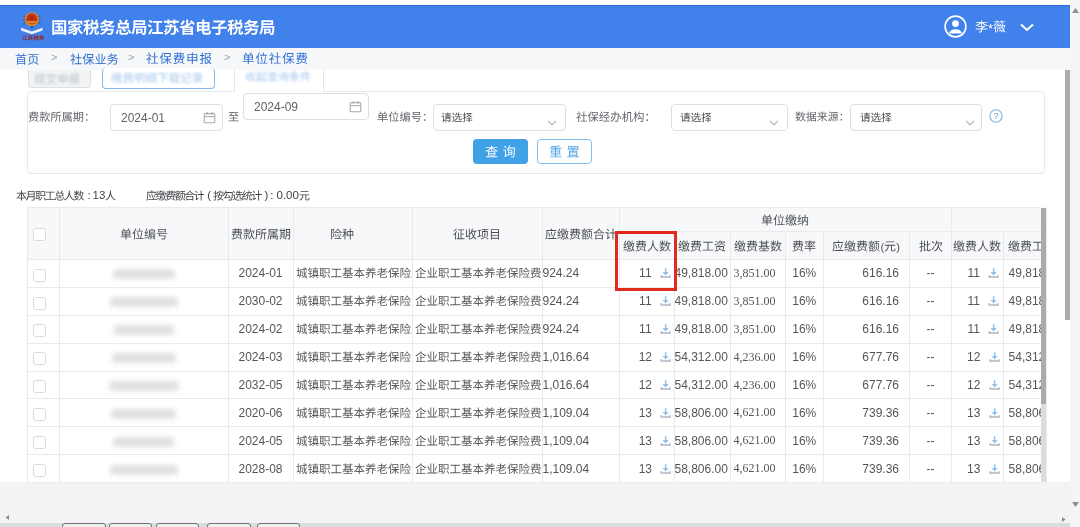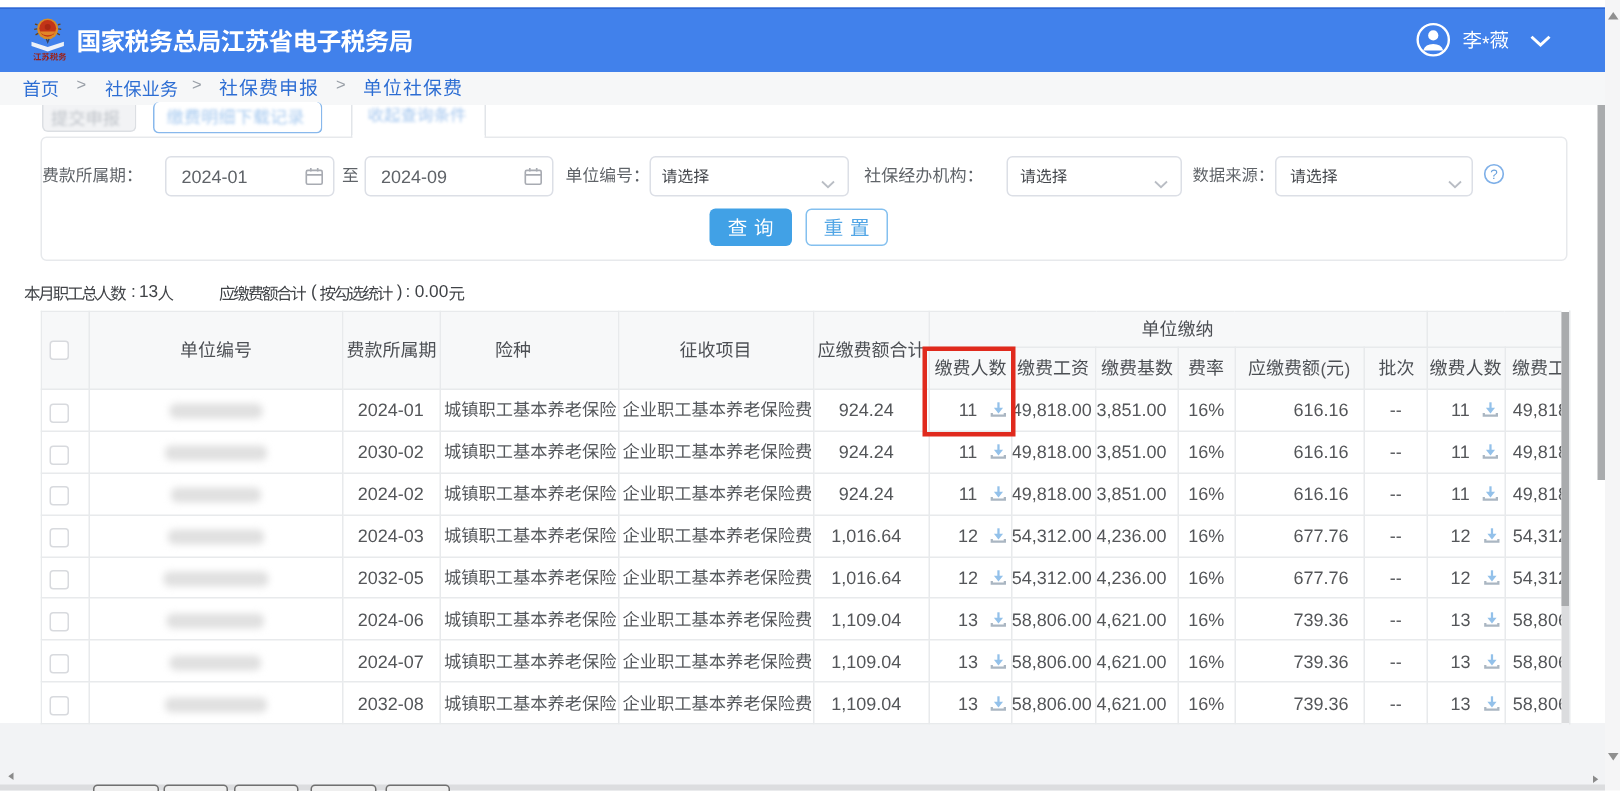--- a/index.html
+++ b/index.html
@@ -32,23 +32,23 @@
 #tbl { border-collapse:collapse; table-layout:fixed; width:1032.5px; }
 #tbl th, #tbl td { border:1px solid #e8eaec; overflow:hidden; white-space:nowrap; }
 #tbl th { background:#f7f8f9; font-weight:normal; text-align:center; padding:0; }
 #tbl tr.h1 th { height:24px; }
 #tbl tr.h2 th { height:28px; }
 #tbl td { height:27.9px; font-size:12px; color:#545659; background:#fff; padding:0; }
 .hp { font-size:11.5px; color:#54565a; }
 .c-cb, .c-ct, .c-ct2, .c-per { text-align:center; }
 .c-n2 { text-align:center; padding-left:12px !important; }
 .c-n1 { text-align:center; padding-left:17px !important; }
-.c-r6 { text-align:center; padding-right:6px !important; }
+.c-r6 { text-align:left; padding-right:6px !important; }
 .c-r3 { text-align:right; padding-right:3px !important; }
-.c-r7 { text-align:left; padding-right:7px !important; }
+.c-r7 { text-align:center; padding-right:7px !important;font-family:Liberation Serif, serif; }
 .c-r10 { text-align:right; padding-right:10px !important; }
 .c-xz, .c-xm { text-align:left; padding-left:2px !important; }
 .c-last { text-align:left; padding-left:5px !important; }
 .c-dw { text-align:center; }
 .blob { display:inline-block; height:10px; border-radius:4px; background:#e0e0e0; filter:blur(2.5px); vertical-align:middle; }
 .cb { display:inline-block; width:13px; height:13px; border:1px solid #d8dade; border-radius:2.5px; background:#fff; vertical-align:middle; position:relative; top:1px; }
 .c-n1 svg, .c-n2 svg { vertical-align:-2px; margin-left:5px; }
 .c-cb .cb { left:-4px; }
 
 #redbox { left:614.5px; top:231px; width:62px; height:59.5px; border:3px solid #e02a1d; }
@@ -302,21 +302,21 @@
         <rect x="1.2" y="2.6" width="10.6" height="9.2" rx="1"></rect>
         <line x1="1.2" y1="5.6" x2="11.8" y2="5.6"></line>
         <line x1="4.2" y1="1" x2="4.2" y2="3.4"></line>
         <line x1="8.8" y1="1" x2="8.8" y2="3.4"></line>
       </svg></span></div>
 <div class="abs" style="left:228px;top:111px;">
     <svg class="cj" style="display:block;width:11.2px;height:11.2px;" viewBox="0 0 1000 1000" fill="#5f6368">
       <use href="#r81f3" x="0"></use>
     </svg>
   </div>
-<div class="inp" style="left:243px;top:104px;width:125.5px">2024-09<span class="ric"><svg width="13" height="13" viewBox="0 0 13 13" fill="none" stroke="#a8abb2" stroke-width="1.1">
+<div class="inp" style="left:243px;top:93px;width:125.5px">2024-09<span class="ric"><svg width="13" height="13" viewBox="0 0 13 13" fill="none" stroke="#a8abb2" stroke-width="1.1">
         <rect x="1.2" y="2.6" width="10.6" height="9.2" rx="1"></rect>
         <line x1="1.2" y1="5.6" x2="11.8" y2="5.6"></line>
         <line x1="4.2" y1="1" x2="4.2" y2="3.4"></line>
         <line x1="8.8" y1="1" x2="8.8" y2="3.4"></line>
       </svg></span></div>
 <div class="abs" style="left:377px;top:111px;">
     <svg class="cj" style="display:block;width:56.2px;height:11.25px;" viewBox="0 0 5000 1000" fill="#5f6368">
       <use href="#r5355" x="0"></use>
       <use href="#r4f4d" x="1000"></use>
       <use href="#r7f16" x="2000"></use>
@@ -772,21 +772,21 @@
 <td class="c-n2">12 <svg width="11" height="12" viewBox="0 0 11 12">
               <rect x="4.9" y="1.2" width="1.5" height="4.2" fill="#93c1ea"></rect>
               <path d="M2.6 4.9 L8.7 4.9 L5.65 8.6 Z" fill="#93c1ea"></path>
               <path d="M1.2 8.3 V10 H9.9 V8.3" fill="none" stroke="#aab6c2" stroke-width="1.5"></path>
             </svg></td>
 <td class="c-last">54,312.00</td>
 </tr>
 <tr>
 <td class="c-cb"><span class="cb"></span></td>
 <td class="c-dw"><span class="blob" style="width:65px"></span></td>
-<td class="c-per">2024-06</td>
+<td class="c-per">2020-06</td>
 <td class="c-xz"><svg class="cj" style="width:115.0px;height:11.5px;" viewBox="0 0 10000 1000" fill="#55585c">
               <use href="#r57ce" x="0"></use>
               <use href="#r9547" x="1000"></use>
               <use href="#r804c" x="2000"></use>
               <use href="#r5de5" x="3000"></use>
               <use href="#r57fa" x="4000"></use>
               <use href="#r672c" x="5000"></use>
               <use href="#r517b" x="6000"></use>
               <use href="#r8001" x="7000"></use>
               <use href="#r4fdd" x="8000"></use>
@@ -819,21 +819,21 @@
 <td class="c-n2">13 <svg width="11" height="12" viewBox="0 0 11 12">
               <rect x="4.9" y="1.2" width="1.5" height="4.2" fill="#93c1ea"></rect>
               <path d="M2.6 4.9 L8.7 4.9 L5.65 8.6 Z" fill="#93c1ea"></path>
               <path d="M1.2 8.3 V10 H9.9 V8.3" fill="none" stroke="#aab6c2" stroke-width="1.5"></path>
             </svg></td>
 <td class="c-last">58,806.00</td>
 </tr>
 <tr>
 <td class="c-cb"><span class="cb"></span></td>
 <td class="c-dw"><span class="blob" style="width:61px"></span></td>
-<td class="c-per">2024-07</td>
+<td class="c-per">2024-05</td>
 <td class="c-xz"><svg class="cj" style="width:115.0px;height:11.5px;" viewBox="0 0 10000 1000" fill="#55585c">
               <use href="#r57ce" x="0"></use>
               <use href="#r9547" x="1000"></use>
               <use href="#r804c" x="2000"></use>
               <use href="#r5de5" x="3000"></use>
               <use href="#r57fa" x="4000"></use>
               <use href="#r672c" x="5000"></use>
               <use href="#r517b" x="6000"></use>
               <use href="#r8001" x="7000"></use>
               <use href="#r4fdd" x="8000"></use>
@@ -866,21 +866,21 @@
 <td class="c-n2">13 <svg width="11" height="12" viewBox="0 0 11 12">
               <rect x="4.9" y="1.2" width="1.5" height="4.2" fill="#93c1ea"></rect>
               <path d="M2.6 4.9 L8.7 4.9 L5.65 8.6 Z" fill="#93c1ea"></path>
               <path d="M1.2 8.3 V10 H9.9 V8.3" fill="none" stroke="#aab6c2" stroke-width="1.5"></path>
             </svg></td>
 <td class="c-last">58,806.00</td>
 </tr>
 <tr>
 <td class="c-cb"><span class="cb"></span></td>
 <td class="c-dw"><span class="blob" style="width:68px"></span></td>
-<td class="c-per">2032-08</td>
+<td class="c-per">2028-08</td>
 <td class="c-xz"><svg class="cj" style="width:115.0px;height:11.5px;" viewBox="0 0 10000 1000" fill="#55585c">
               <use href="#r57ce" x="0"></use>
               <use href="#r9547" x="1000"></use>
               <use href="#r804c" x="2000"></use>
               <use href="#r5de5" x="3000"></use>
               <use href="#r57fa" x="4000"></use>
               <use href="#r672c" x="5000"></use>
               <use href="#r517b" x="6000"></use>
               <use href="#r8001" x="7000"></use>
               <use href="#r4fdd" x="8000"></use>

